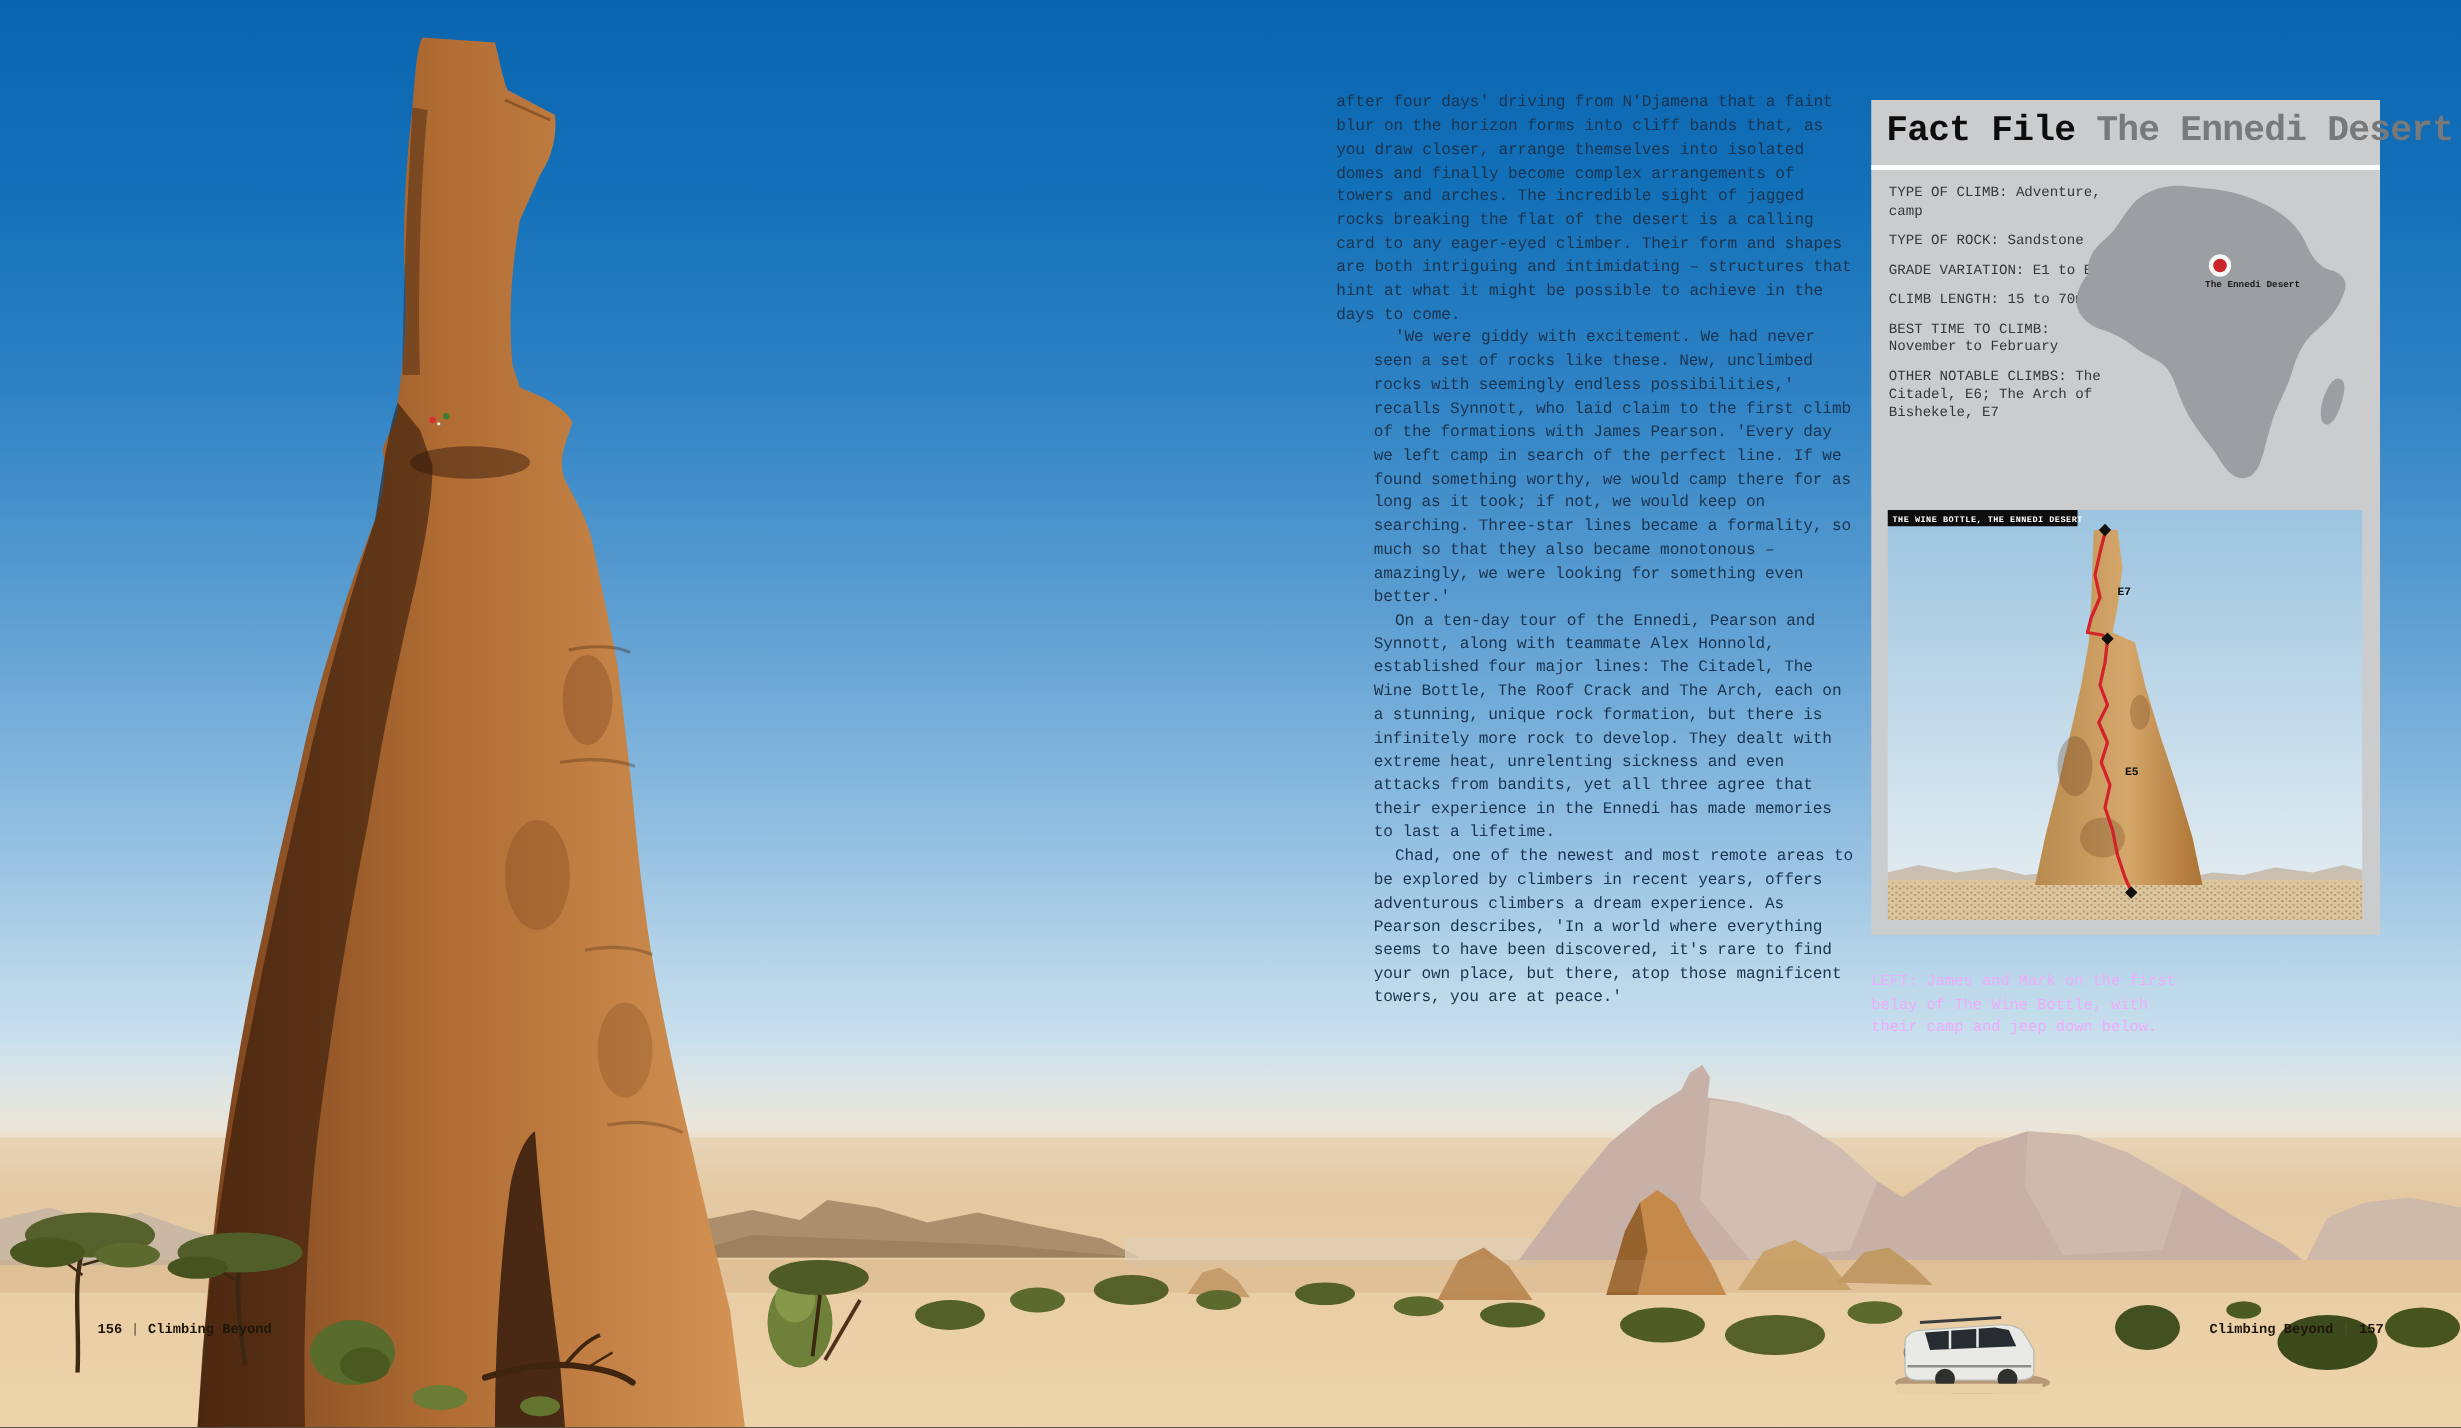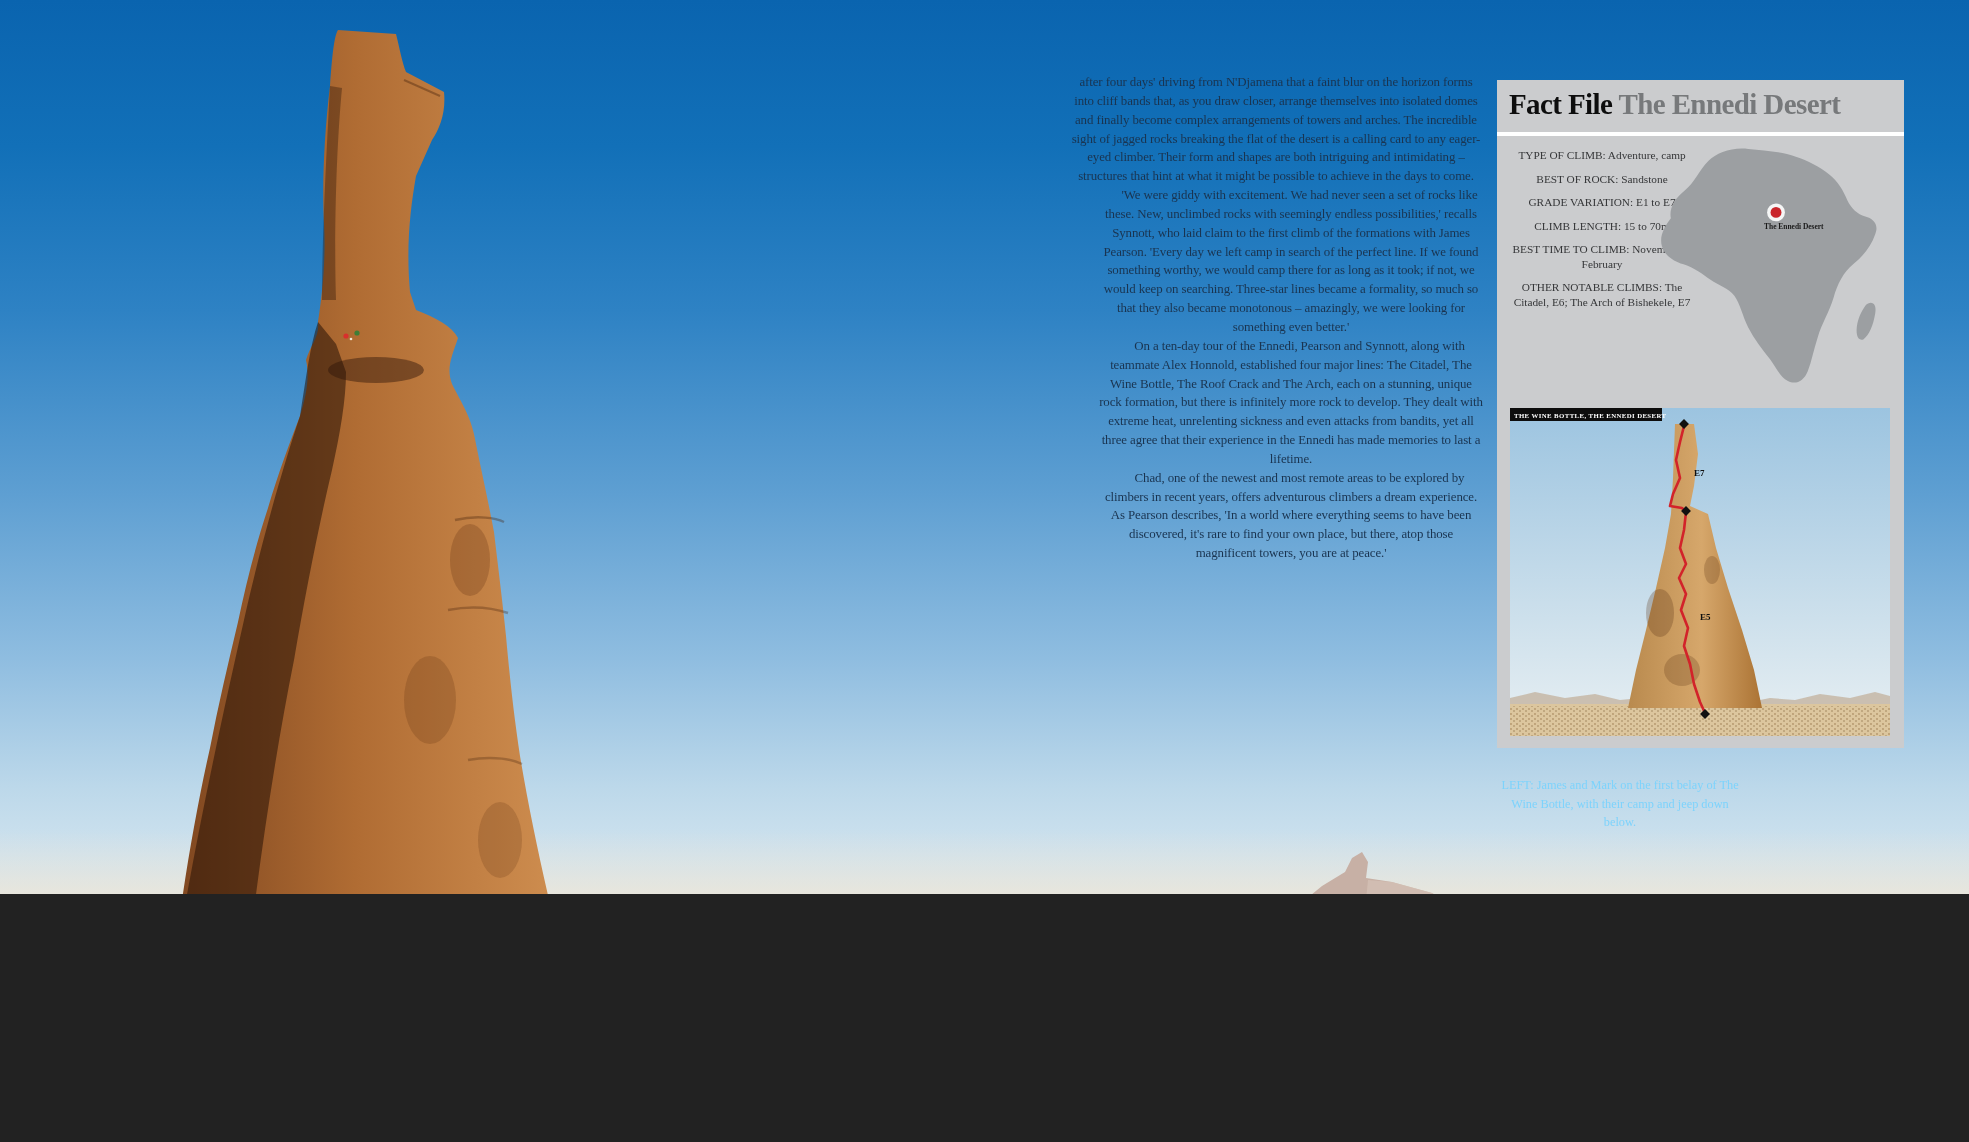--- a/index.html
+++ b/index.html
@@ -1,17 +1,17 @@
 <!DOCTYPE html>
 <html><head>
 <meta charset="utf-8">
 <style>
   html,body{margin:0;padding:0;background:#222;}
-  #spread{position:relative;width:1969px;height:894px;overflow:hidden;
-    font-family:Liberation Serif, serif;text-align:center;}
+  #spread{position:relative;width:1969px;height:1142px;overflow:hidden;
+    font-family:Liberation Mono, monospace;}
   
   #sky{position:absolute;left:0;top:0;width:1969px;height:915px;
     background:linear-gradient(180deg,#0a64af 0%,#1270b8 16%,#2e82c4 34%,
       #5e9fd2 54%,#8fbde0 72%,#bcd8ea 86%,#e0ecf2 100%);}
   #ground{position:absolute;left:0;top:905px;width:1969px;height:237px;
     background:linear-gradient(180deg,#e7d6ba 0%,#e4c8a1 22%,#e9cda5 55%,#eed4ab 100%);}
   #scene{position:absolute;left:0;top:0;}
   
   .body-text{position:absolute;left:1069px;top:73px;width:414px;
     font-size:12.9px;line-height:18.85px;color:#1a3450;letter-spacing:-0.1px;}
@@ -24,21 +24,21 @@
     letter-spacing:-0.6px;color:#0d0d0d;white-space:nowrap;}
   .ff-title .subject{color:#77797b;}
   .ff-divider{position:absolute;left:0;top:52px;width:100%;height:4px;background:#ffffff;}
   .ff-facts{position:absolute;left:14px;top:68px;width:182px;
     font-size:11.3px;line-height:14.5px;color:#353638;}
   .fact{margin:0 0 9px 0;}
   .ff-map{position:absolute;left:156px;top:52px;width:248px;height:262px;}
   .ff-inset{position:absolute;left:13px;top:328px;width:380px;height:328px;}
   
   .caption{position:absolute;left:1497px;top:776px;width:246px;
-    font-size:12.3px;line-height:18.6px;color:#7dd3fc;}
+    font-size:12.3px;line-height:18.6px;color:#f0abfc;}
   .folio{position:absolute;top:1058px;font-size:11px;font-weight:bold;
     color:#20150b;white-space:nowrap;}
   .folio-left{left:78px;}
   .folio-right{right:62px;}
   .folio .sep{font-weight:400;color:#5d4c39;padding:0 7px;}
 </style>
 </head>
 <body>
 
 <div id="spread">
@@ -190,21 +190,21 @@
       <span class="subject">The Ennedi Desert</span>
     </div>
     <div class="ff-divider"></div>
 
     <div class="ff-facts">
       <div class="fact">
         <span>TYPE OF CLIMB:</span>
         <span>Adventure, camp</span>
       </div>
       <div class="fact">
-        <span>BEST OF ROCK:</span>
+        <span>TYPE OF ROCK:</span>
         <span>Sandstone</span>
       </div>
       <div class="fact">
         <span>GRADE VARIATION:</span>
         <span>E1 to E7</span>
       </div>
       <div class="fact">
         <span>CLIMB LENGTH:</span>
         <span>15 to 70m</span>
       </div>

